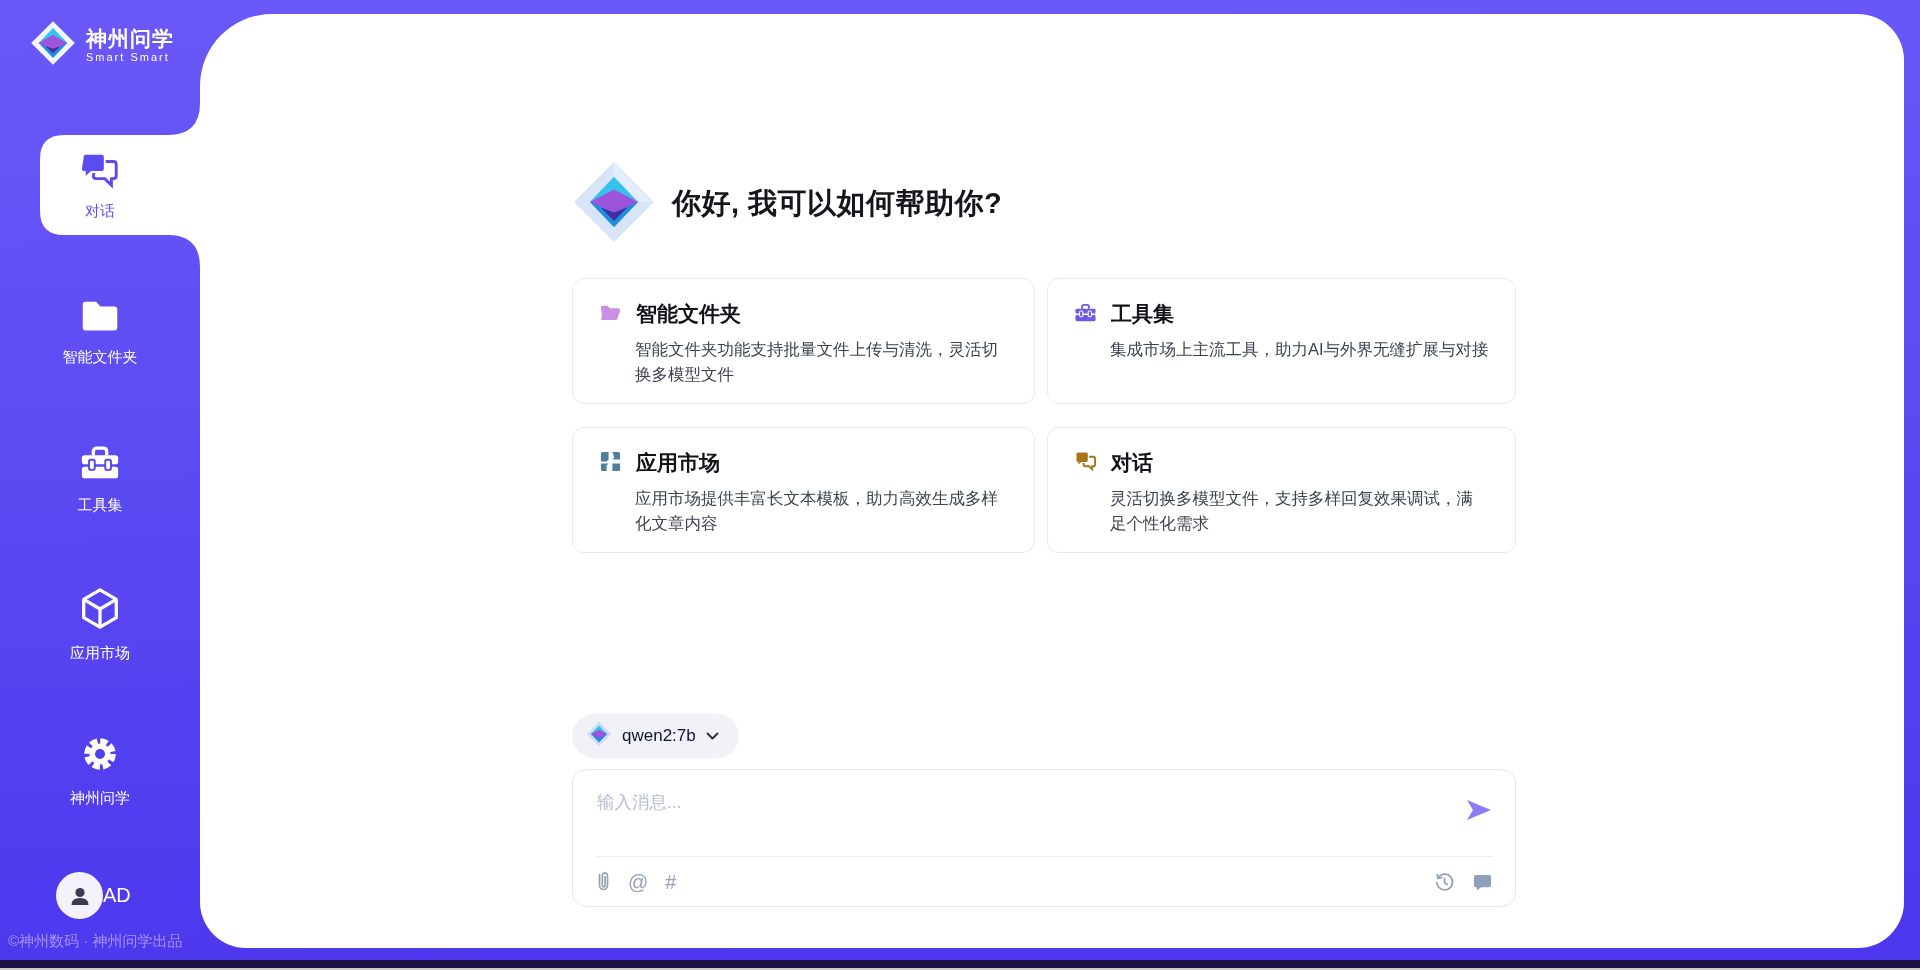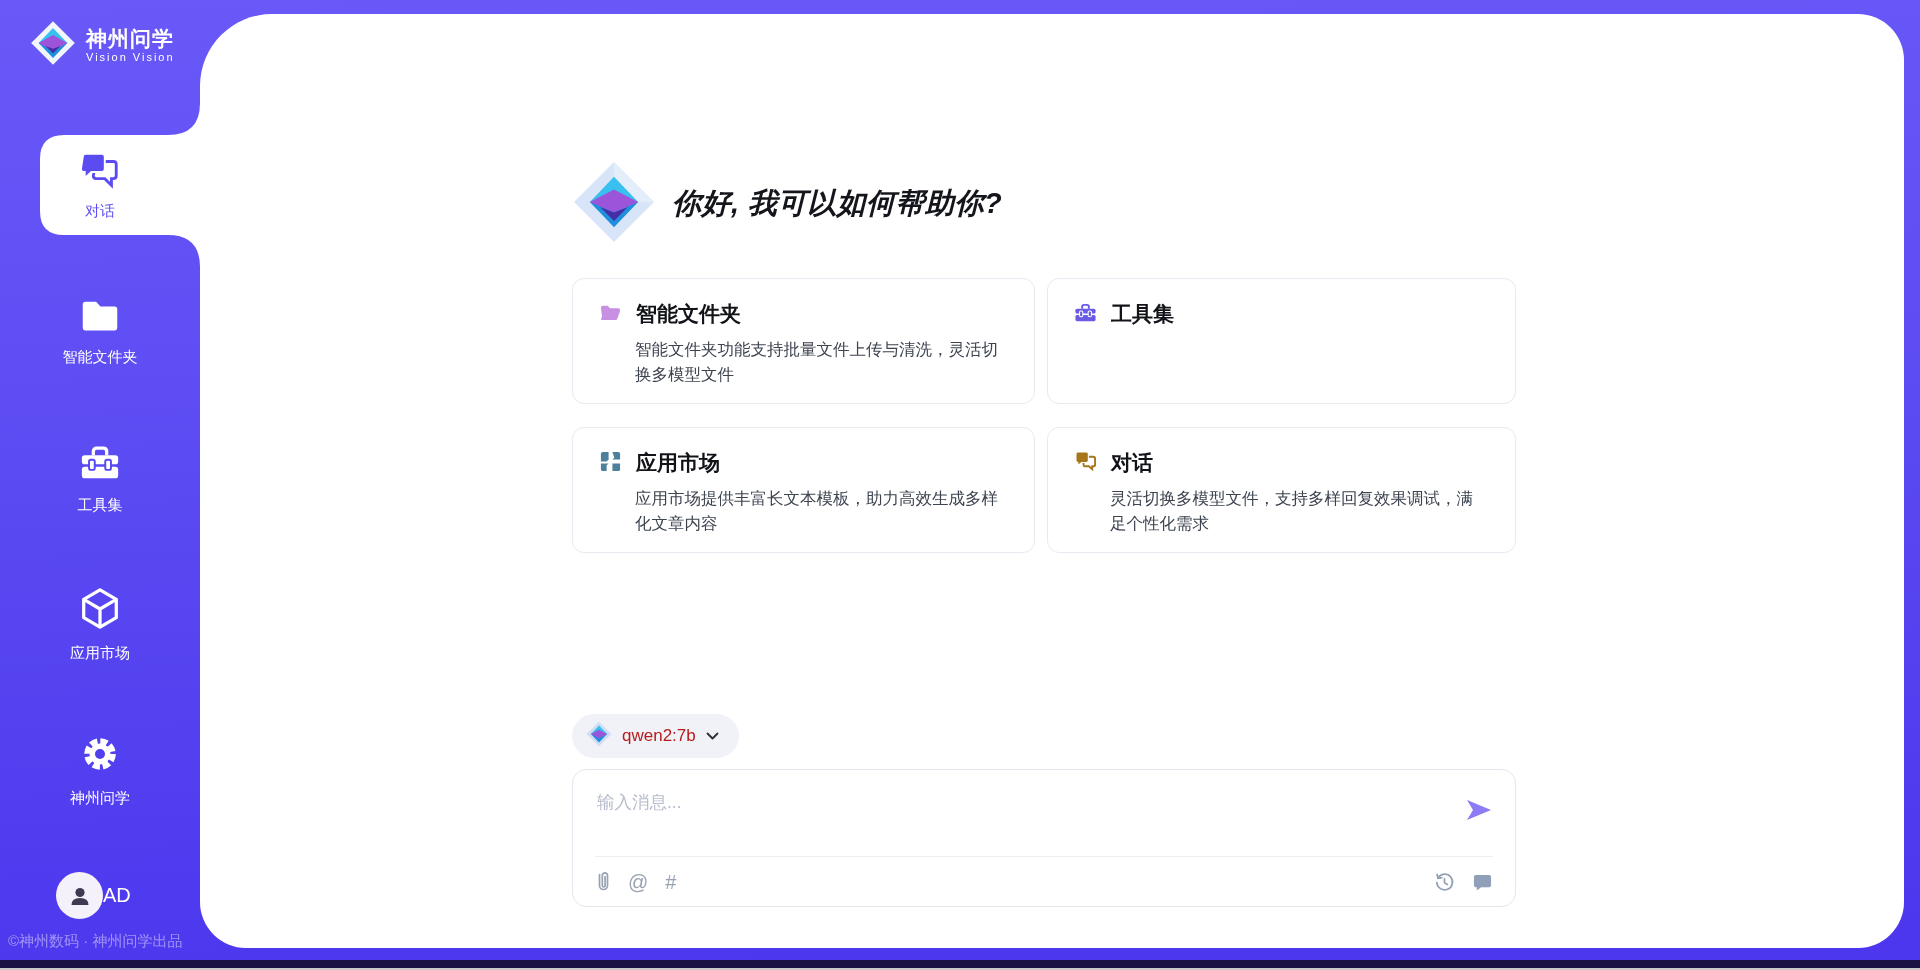--- a/index.html
+++ b/index.html
@@ -41,35 +41,35 @@
   .nav-label { font-size:15px; color:#fff; }
   .ni-1 { top:296px; } .ni-2 { top:442px; } .ni-3 { top:586px; } .ni-4 { top:731px; }
 
   .user-row { position:absolute; left:56px; top:872px; display:flex; align-items:center; cursor:pointer; }
   .avatar { width:47px; height:47px; border-radius:50%; background:#f5f1fb; display:flex; align-items:center; justify-content:center; }
   .user-name { color:#fff; font-size:20px; }
   .copyright { position:absolute; left:8px; top:932px; font-size:15px; color:rgba(255,255,255,0.45); white-space:nowrap; }
 
   
   .content { position:absolute; left:372px; top:0; width:944px; height:100%; }
-  .greeting { position:absolute; left:0; top:146px; display:flex; align-items:center; gap:16px;font-style:italic; }
+  .greeting { position:absolute; left:0; top:146px; display:flex; align-items:center; gap:16px; }
   .greeting h1 { font-size:29px; font-weight:bold; color:#14161c; letter-spacing:0.5px; }
 
   .cards { position:absolute; left:0; top:264px; width:944px; display:grid;
            grid-template-columns:463px 469px; column-gap:12px; row-gap:23px; }
   .card { background:#fff; border:1px solid #e9eaf1; border-radius:12px; padding:21px 26px 18px 26px;
           height:126px; cursor:pointer; }
   .card-head { display:flex; align-items:center; gap:14px; }
   .card-title { font-size:21px; font-weight:bold; color:#111318; }
   .card-desc { margin:9px 0 0 36px; font-size:16.5px; line-height:1.5; color:#3d4450; }
 
   .model-chip { position:absolute; left:0; top:700px; height:44px; border-radius:22px;
                 background:#f1f2f7; display:inline-flex; align-items:center; gap:10px;
                 padding:0 20px 0 14px; cursor:pointer; }
-  .model-name { font-size:17px; color:#b91c1c; }
+  .model-name { font-size:17px; color:#0f172a; }
 
   .composer { position:absolute; left:0; top:755px; width:944px; height:138px;
               border:1px solid #e4e7ee; border-radius:14px; background:#fff; }
   .composer-input { position:absolute; left:24px; top:20px; width:840px; height:60px;
                     border:none; outline:none; resize:none; font-size:17.5px; color:#404040;
                     font-family:"Liberation Sans","DejaVu Sans",sans-serif; background:transparent; }
   .composer-input::placeholder { color:#b7bdcc; }
   .send-btn { position:absolute; right:22px; top:28px; width:28px; height:24px; cursor:pointer; background:none; border:none; }
   .composer-divider { position:absolute; left:22px; right:22px; top:86px; height:1px; background:#eceef3; }
   .composer-toolbar { position:absolute; left:22px; right:22px; top:87px; height:50px;
@@ -120,20 +120,21 @@
             <svg width="23" height="23" viewBox="0 0 24 24">
               <path d="M8.5 8 V6 q0-2 2-2 h3 q2 0 2 2 v2" fill="none" stroke="#6b5be4" stroke-width="2"></path>
               <rect x="1.5" y="8" width="21" height="5" rx="1.6" fill="#6b5be4"></rect>
               <rect x="1.5" y="14.6" width="21" height="6.4" rx="1.6" fill="#6b5be4"></rect>
               <rect x="5.8" y="10.4" width="3.4" height="6" rx="1.2" fill="#6b5be4" stroke="#fff" stroke-width="1.1"></rect>
               <rect x="14.8" y="10.4" width="3.4" height="6" rx="1.2" fill="#6b5be4" stroke="#fff" stroke-width="1.1"></rect>
             </svg>
           </span>
           <span class="card-title">工具集</span>
         </div>
+        <p class="card-desc">集成市场上主流工具，助力AI与外界无缝扩展与对接</p>
       </div>
 
       <div class="card">
         <div class="card-head">
           <span>
             <svg width="23" height="23" viewBox="0 0 24 24">
               <path d="M2 4 q0-2 2-2 h6 v8 l-2 2 H2 z" fill="#4e7f9d"></path>
               <path d="M14 2 h6 q2 0 2 2 v6 h-8 l2-2 z" fill="#4e7f9d"></path>
               <path d="M2 14 h8 l-2 2 v6 H4 q-2 0-2-2 z" fill="#4e7f9d"></path>
               <path d="M14 14 h8 v6 q0 2-2 2 h-6 v-6 z" fill="#4e7f9d"></path>
@@ -221,21 +222,21 @@
       <svg width="46" height="46" viewBox="0 0 80 80">
         <polygon points="40,2 78,40 40,78 2,40" fill="#f2f6fd"></polygon>
         <polygon points="40,14 65,40 15,40" fill="#38c1ee"></polygon>
         <polygon points="40,66 65,40 15,40" fill="#1e8fdc"></polygon>
         <polygon points="15,40 40,26 65,40 40,54" fill="#9c55da"></polygon>
         <polygon points="27,45 40,50 53,45 40,58" fill="#452da6"></polygon>
       </svg>
     </span>
     <div>
       <div class="logo-title">神州问学</div>
-      <div class="logo-sub">Vision Vision</div>
+      <div class="logo-sub">Smart Smart</div>
     </div>
   </div>
 
   <svg class="tab-shape" viewBox="0 0 160 164">
     <path d="M160,0 Q160,32 128,32 L24,32 Q0,32 0,56 L0,108 Q0,132 24,132 L128,132 Q160,132 160,164 L160,0 Z" fill="#ffffff"></path>
   </svg>
 
   <div class="tab-content">
     <span>
       <svg width="46" height="42" viewBox="0 0 48 44">

